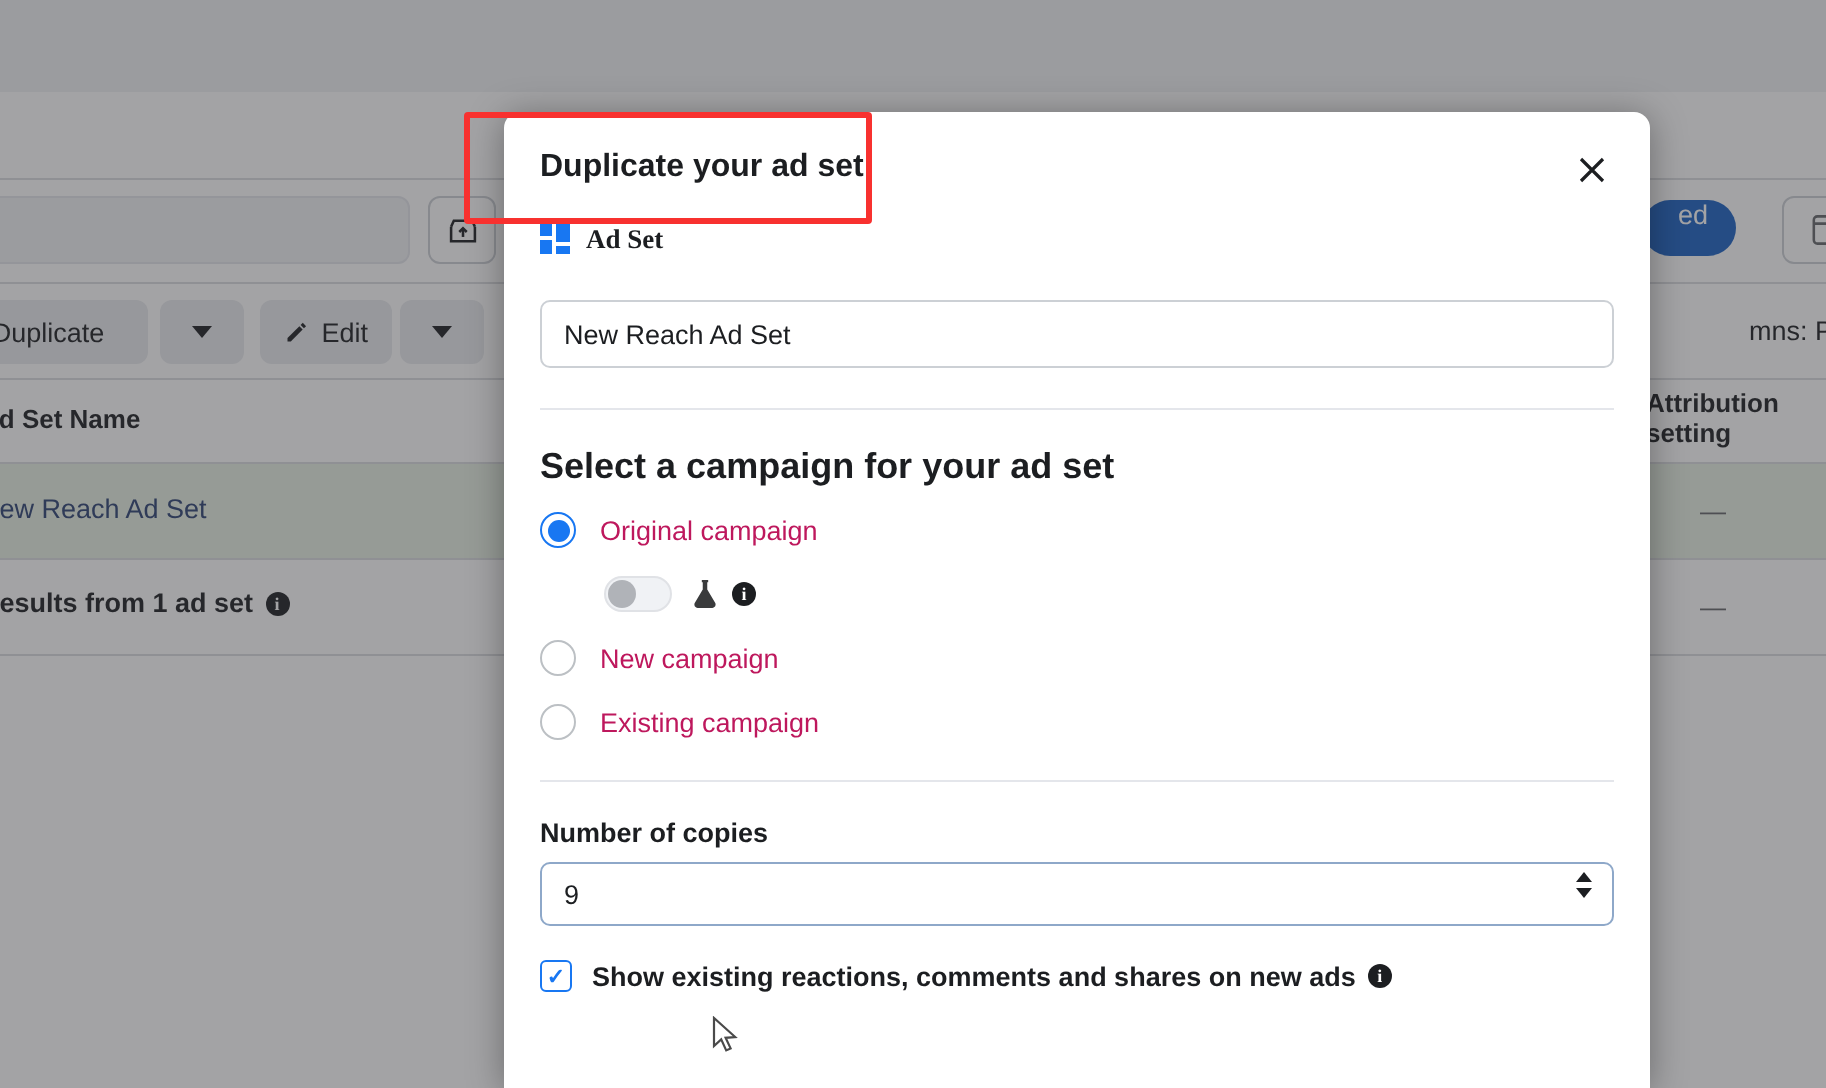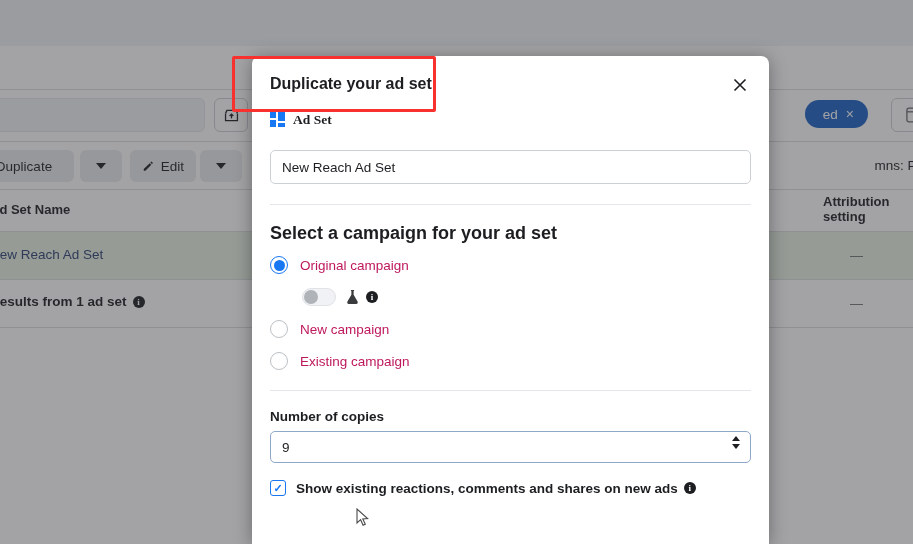--- a/index.html
+++ b/index.html
@@ -70,20 +70,21 @@
   .export-btn {
     position:absolute; left:214px; top:8px; width:34px;height:34px;
     background:#ffffff;border:1px solid #ccd0d5;border-radius:6px;
     display:flex;align-items:center;justify-content:center;
   }
   .sel-pill {
     position:absolute; right:45px; top:10px; height:28px;
     background:#1b62c4; border-radius:14px; color:#fff;
     display:flex; align-items:center; gap:8px; padding:0 14px 0 18px;
     font-size:13.5px;
+    flex-direction:column;
   }
   .pill-x { font-size:14px; opacity:.95; }
   .panel-btn {
     position:absolute; right:-28px; top:8px; width:50px;height:34px;
     background:#ffffff;border:1px solid #ccd0d5;border-radius:6px;
     display:flex;align-items:center;justify-content:center;
   }
 
   .bg-actionbar {
     position:absolute; left:0; top:142px; width:913px; height:48px;
@@ -139,21 +140,21 @@
   }
 
   
   .dim {
     position:absolute; inset:0;
     background:rgba(50,50,55,0.45);
   }
 
   
   .modal {
-    position:absolute; left:252px; top:56px; width:517px; height:488px;
+    position:absolute; left:252px; top:56px; width:573px; height:488px;
     background:#ffffff;
     border-radius:8px 8px 0 0;
     box-shadow:0 2px 18px rgba(0,0,0,.35);
     overflow:hidden;
   }
   .modal-header {
     position:relative; height:56px;
     display:flex; align-items:center;
     padding:0 18px;
   }

